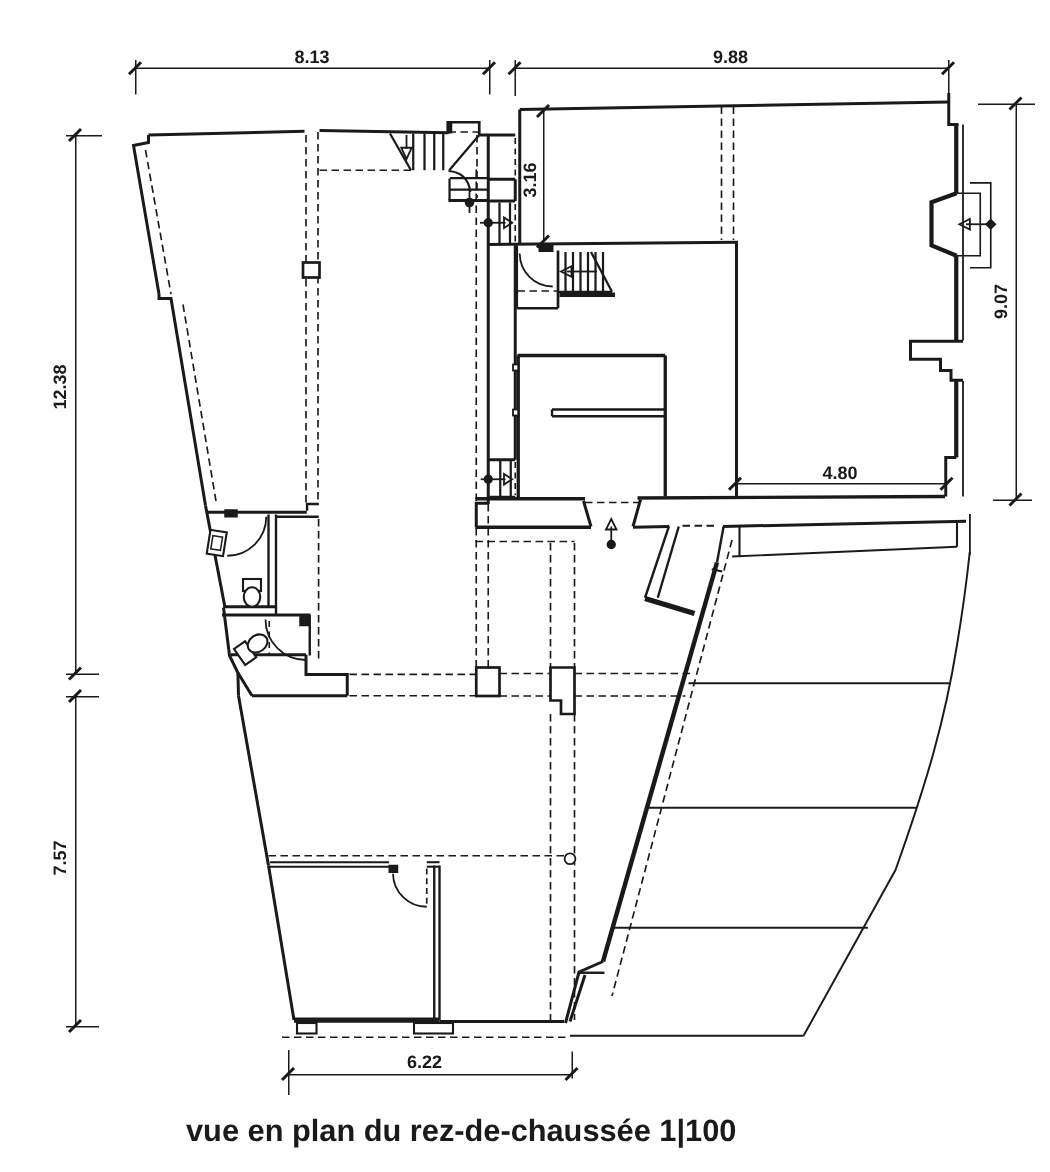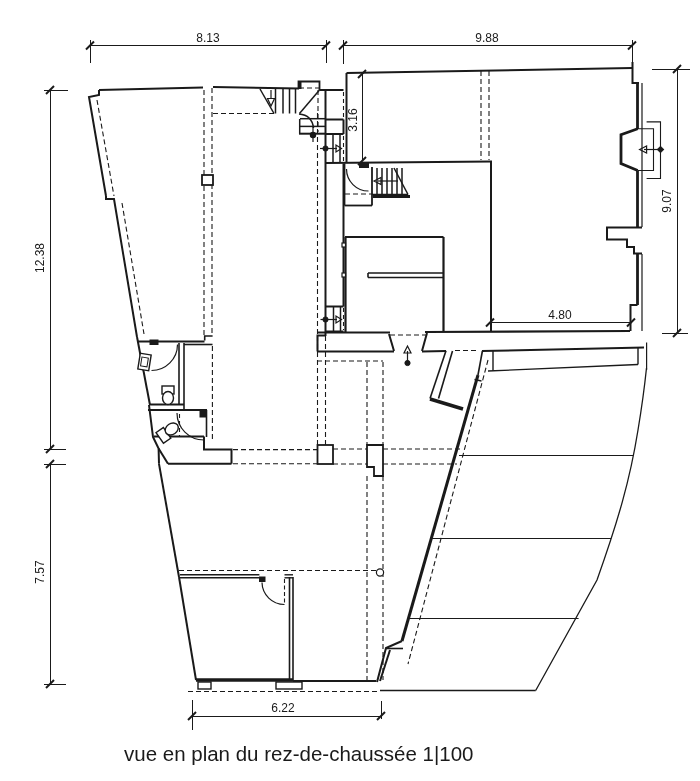--- a/index.html
+++ b/index.html
@@ -1,16 +1,16 @@
 <!DOCTYPE html>
 <html><head>
 <meta charset="utf-8">
 <style>
   html,body{margin:0;padding:0;background:#ffffff;}
-  .page{width:700px;height:781px;background:#ffffff;position:relative;overflow:hidden;}
+  .page{width:700px;height:781px;background:#ffffff;position:relative;overflow:hidden;font-weight:bold;}
   svg{display:block;}
   text{font-family:"Liberation Sans",sans-serif;fill:#1a1a1a;}
 </style>
 </head>
 <body>
 <div class="page">
 <svg width="700" height="781" viewBox="0 0 700 781">
 <defs></defs>
 <rect x="0" y="0" width="700" height="781" fill="#ffffff"></rect>
 

